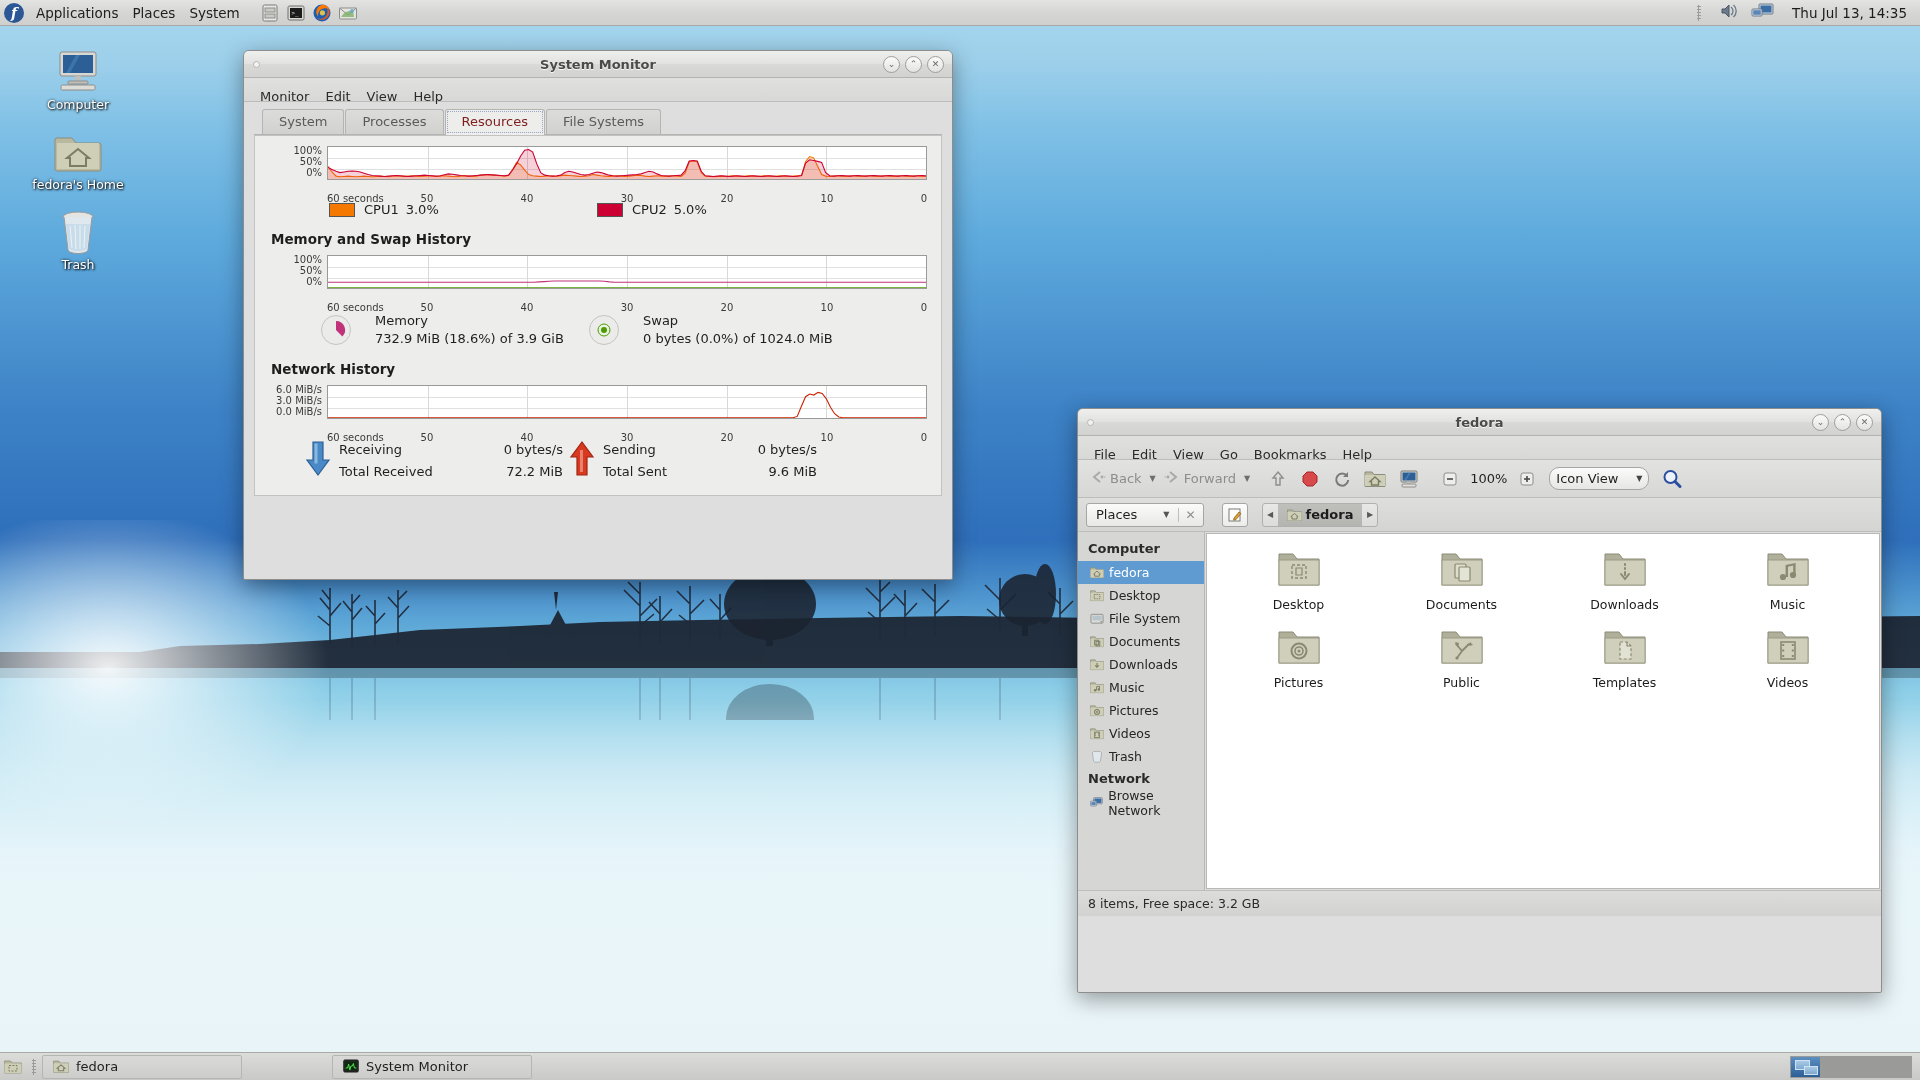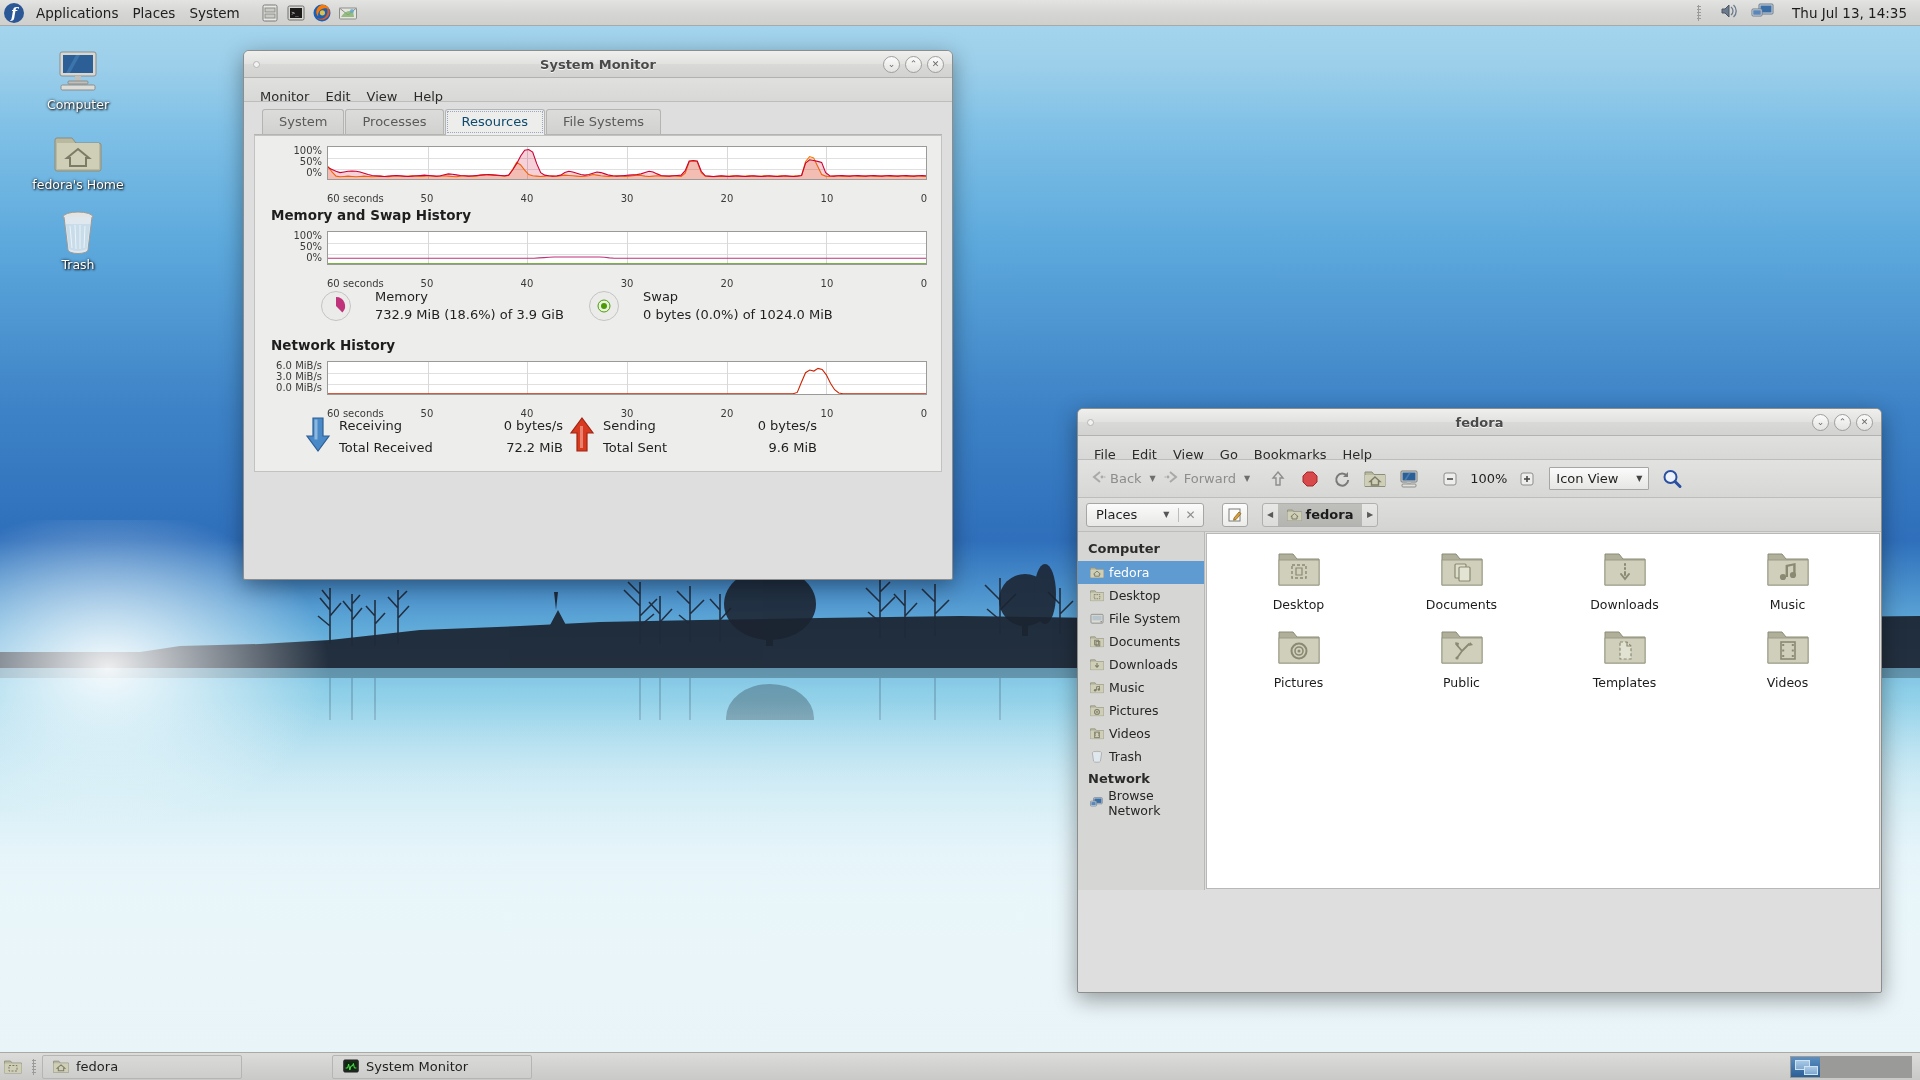--- a/index.html
+++ b/index.html
@@ -112,21 +112,21 @@
   #sysmon .body { padding: 8px 10px 10px 10px; }
   .tabs { display: flex; align-items: flex-end; height: 25px;
           border-bottom: 1px solid #b4b4b2; padding-left: 8px; }
   .tab {
     padding: 4px 16px 5px; font-size: 13px; color: #5a5a5a;
     background: linear-gradient(180deg,#dcdcda,#d1d1cf);
     border: 1px solid #b4b4b2; border-bottom: none;
     border-radius: 3px 3px 0 0; margin-right: 1px; cursor: default;
   }
   .tab.active {
-    background: #ededeb; color: #0c4a6e;
+    background: #ededeb; color: #7f1d1d;
     position: relative; top: 1px; padding-bottom: 6px;
     outline: 1px dotted #9aa7c4; outline-offset: -3px;
   }
   .panel-box {
     background: #ededeb; border: 1px solid #c2c2c0;
     padding: 10px 14px 14px 14px;
   }
   .sec-title { font-weight: bold; font-size: 13.5px; color: #1e1e1e; margin: 6px 0 8px 2px; }
   .graph-row { display: flex; align-items: flex-start; }
   .graph-ylabels {
@@ -165,21 +165,21 @@
     border-bottom: 1px solid #bdbdbb;
   }
   .tbtn { display: flex; align-items: center; gap: 4px; padding: 3px 4px;
           border-radius: 3px; font-size: 13px; color: #8d8d8b; cursor: default; }
   .tbtn.on { color: #1f1f1f; }
   .tb-arrow { font-size: 8px; color: #6e6e6c; }
   .tb-sep { width: 6px; }
   .combo {
     display: flex; align-items: center; justify-content: space-between;
     background: linear-gradient(180deg,#fbfbfb,#e6e6e4);
-    border: 1px solid #a6a6a4; border-radius: 1px;
+    border: 1px solid #a6a6a4; border-radius: 10px;
     padding: 3px 6px; font-size: 13px; color: #1f1f1f; min-width: 96px; cursor: default;
   }
   .fm-locbar {
     height: 34px; display: flex; align-items: center; gap: 6px; padding: 0 8px;
     background: linear-gradient(180deg,#dededc,#d4d4d2);
     border-bottom: 1px solid #bdbdbb;
   }
   .loc-combo {
     display: flex; align-items: center; background: linear-gradient(180deg,#fbfbfb,#e8e8e6);
     border: 1px solid #a6a6a4; border-radius: 3px; height: 24px; font-size: 13px; color: #1f1f1f;
@@ -457,20 +457,32 @@
               <span style="left:0; transform:none">60 seconds</span>
               <span style="left:16.66%">50</span>
               <span style="left:33.33%">40</span>
               <span style="left:50%">30</span>
               <span style="left:66.66%">20</span>
               <span style="left:83.33%">10</span>
               <span style="left:100%; transform:translateX(-100%)">0</span>
             </div>
           </div>
         </div>
+        <div class="legend-row">
+          <div class="legend-item" style="width:268px">
+            <div class="swatch" id="sw-cpu1" style="background: rgb(245, 121, 0);"></div>
+            <span>CPU1</span>
+            <span style="margin-left:7px">3.0%</span>
+          </div>
+          <div class="legend-item">
+            <div class="swatch" id="sw-cpu2" style="background: rgb(204, 0, 51);"></div>
+            <span>CPU2</span>
+            <span style="margin-left:7px">5.0%</span>
+          </div>
+        </div>
 
         <div class="sec-title" style="margin-top:14px">Memory and Swap History</div>
         <div class="graph-row">
           <div class="graph-ylabels">
             <div>100%</div>
             <div>50%</div>
             <div>0%</div>
           </div>
           <div class="graph-area">
             <div class="graph-plot">
@@ -907,20 +919,21 @@
                   <rect x="25.8" y="29" width="2" height="2"></rect>
               </g>
             </svg>
             <div class="fname">Videos</div>
           </div>
 
         </div>
       </div>
     </div>
 
+    <div class="fm-status">8 items, Free space: 3.2 GB</div>
   </div>
 
   <div id="bottom-panel">
     <div style="width:26px; display:flex; align-items:center; justify-content:center">
       <svg width="18" height="16" viewBox="0 0 18 16">
         <path d="M0.5,2 h6 l1.6,2 h9.4 v10 h-17 z" fill="#b9b9a0" stroke="#8d8d7b" stroke-width=".8"></path>
         <rect x="0.5" y="4.5" width="17" height="9.5" fill="#cfcfb8"></rect>
         <rect x="5" y="6.5" width="8" height="5.5" fill="none" stroke="#7b7b66" stroke-dasharray="2 1.4"></rect>
       </svg>
     </div>

